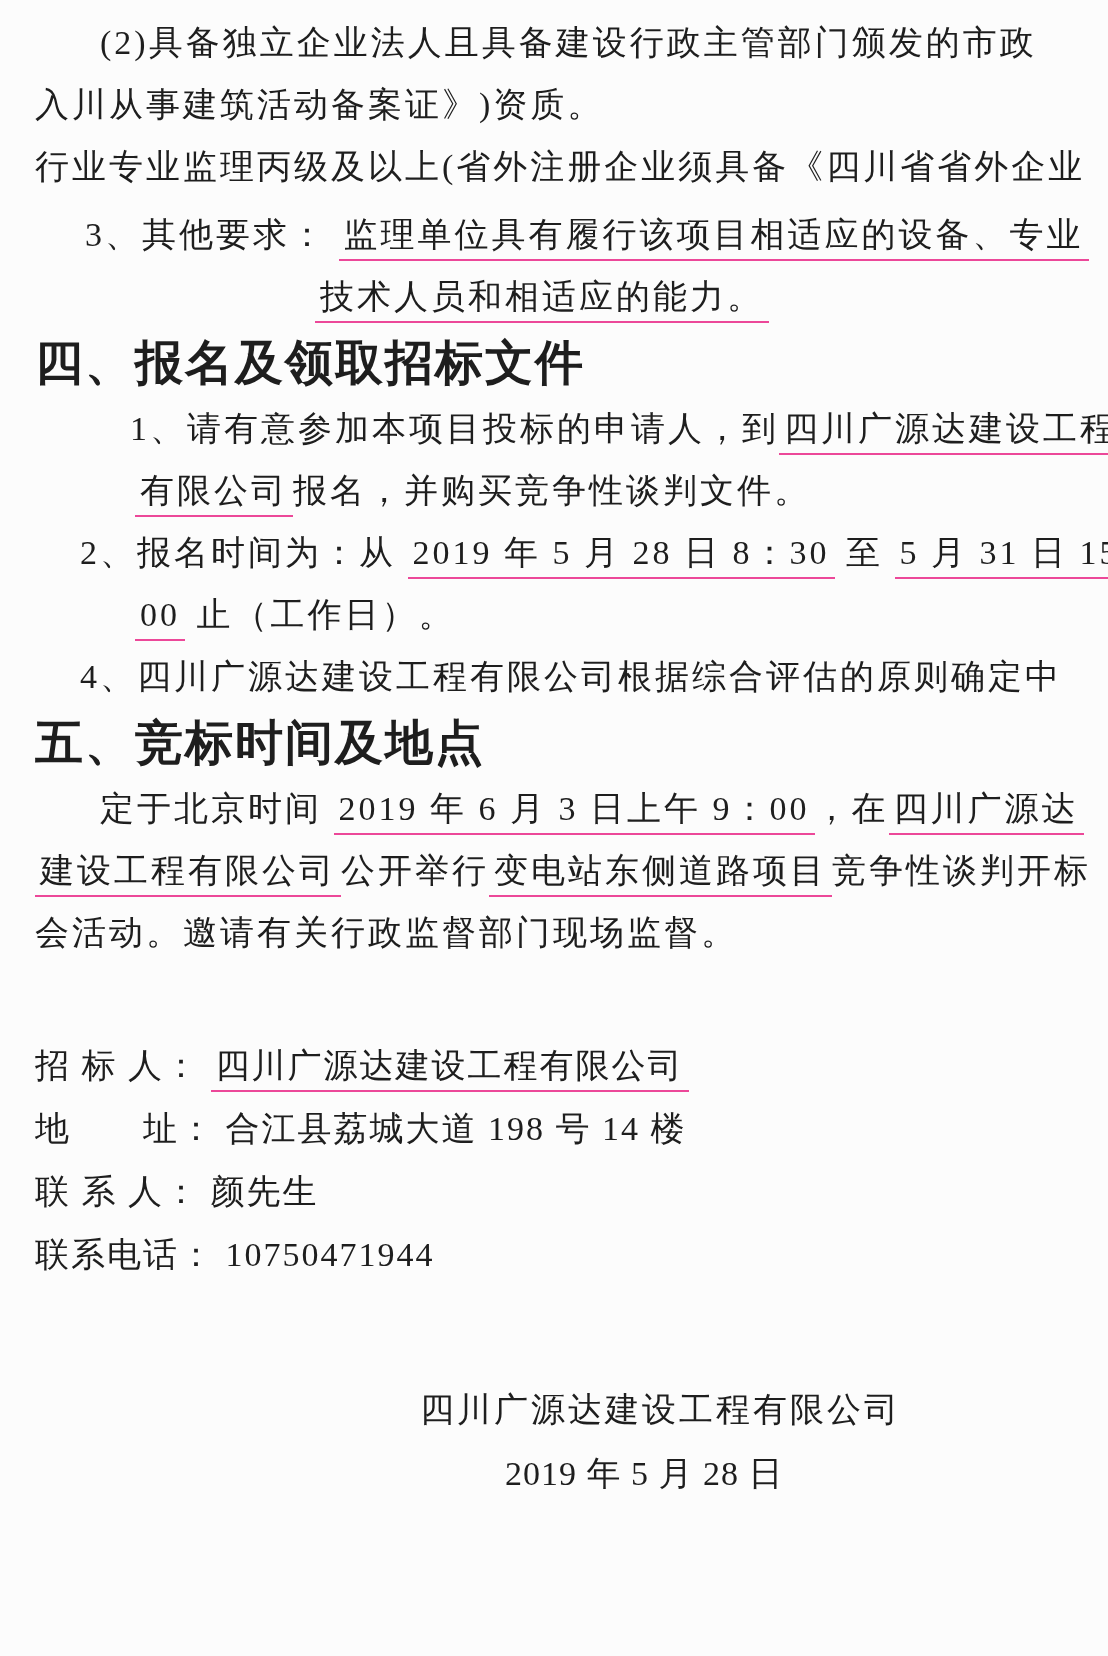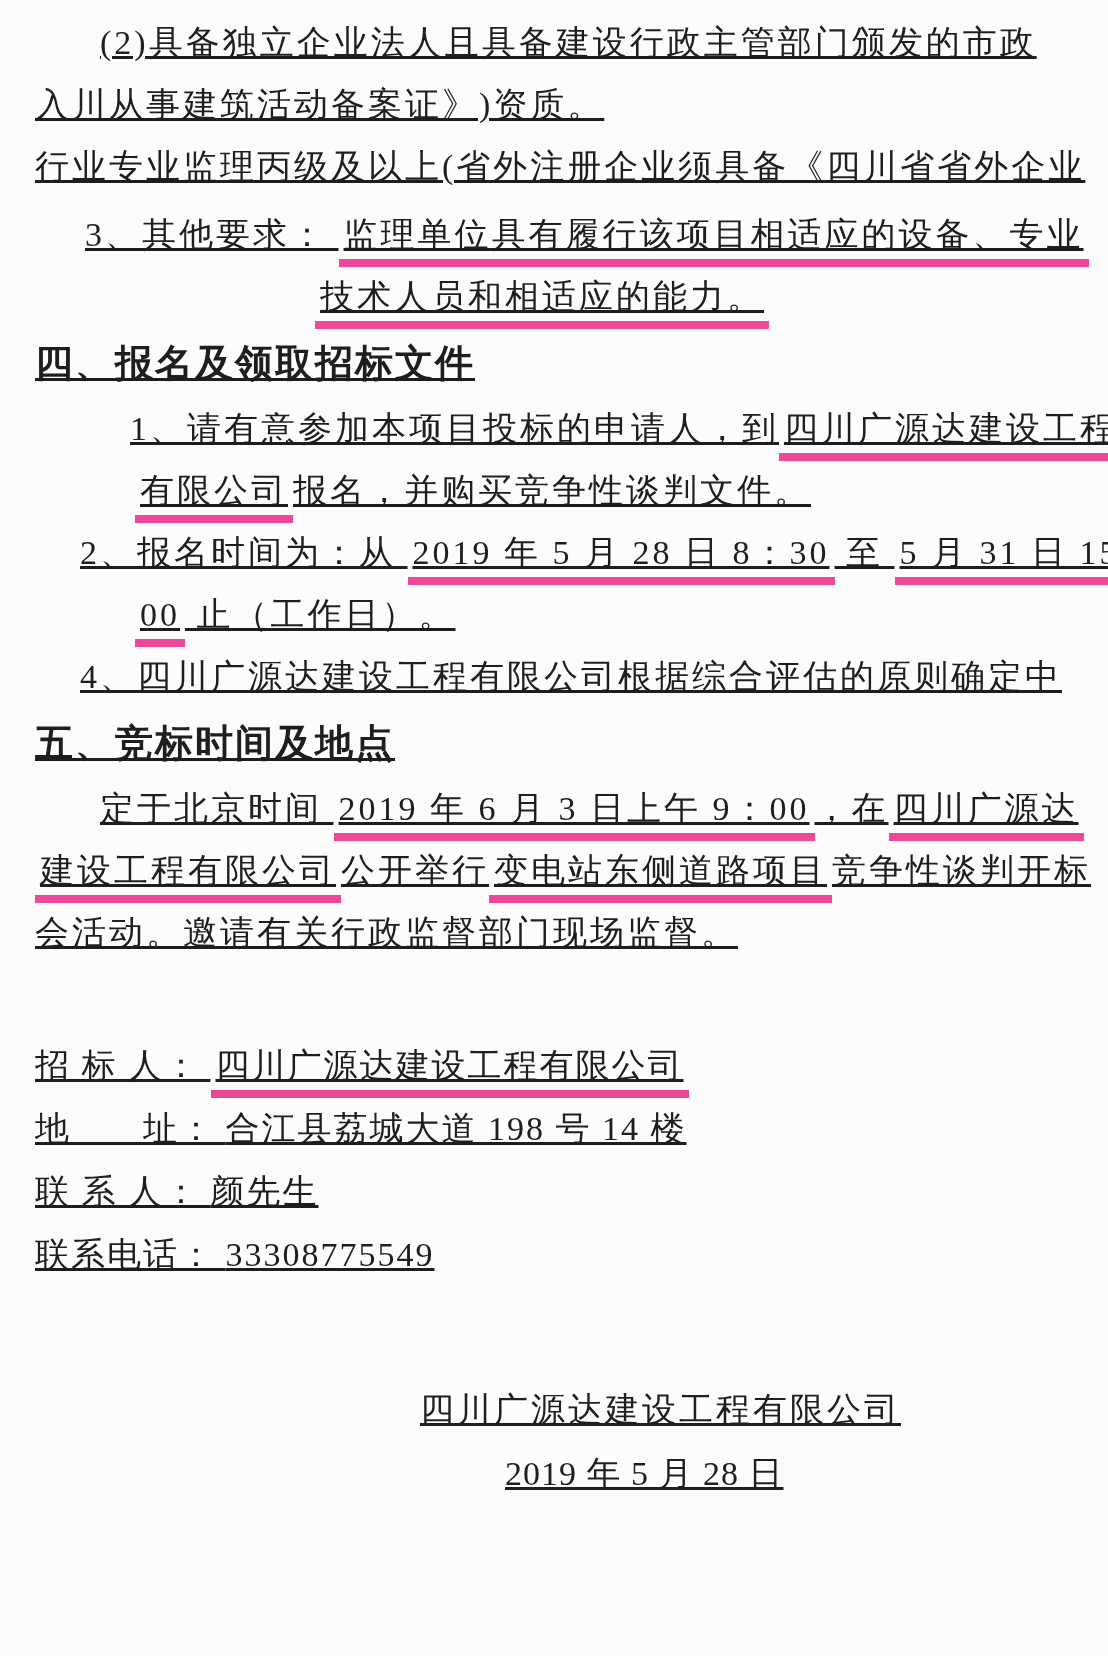--- a/index.html
+++ b/index.html
@@ -10,38 +10,37 @@
   .page{
     position:relative;
     width:1108px;
     height:1656px;
     margin:0 auto;
     background:#fcfcfc;
     color:#1e1e1e;
     overflow:hidden;
     box-sizing:border-box;
     padding:12px 28px 0 35px;
-    text-decoration:underline;
   }
   .line{
     font-size:34px;
     line-height:62px;
     letter-spacing:3px;
     white-space:nowrap;
   }
   .heading{
     font-family:"Liberation Sans","DejaVu Sans",sans-serif;
     font-weight:700;
-    font-size:38px;
+    font-size:48px;
     line-height:70px;
     letter-spacing:2px;
     white-space:nowrap;
   }
   .u{
-    border-bottom:8px solid #ec4899;
+    border-bottom:2px solid #ec4899;
     padding:0 5px 6px 5px;
   }
   
   .ind-para   {padding-left:65px;}   
   .ind-item   {padding-left:45px;}   
   .ind-item3  {padding-left:50px;}   
   .ind-item1  {padding-left:95px;}   
   .ind-cont   {padding-left:100px;}  
   .ind-cont2  {padding-left:280px;}  
   .mt-sm{margin-top:6px;}
@@ -94,21 +93,21 @@
   <div class="heading">五、竞标时间及地点</div>
 
   <div class="line ind-para"><span>定于北京时间 </span><span class="u">2019 年 6 月 3 日上午 9：00</span><span>，在</span><span class="u">四川广源达</span></div>
   <div class="line"><span class="u">建设工程有限公司</span><span>公开举行</span><span class="u">变电站东侧道路项目</span><span>竞争性谈判开标</span></div>
   <div class="line"><span>会活动。邀请有关行政监督部门现场监督。</span></div>
 
   <div class="contact-block">
     <div class="contact-row"><span>招 标 人： </span><span class="u">四川广源达建设工程有限公司</span></div>
     <div class="contact-row"><span>地　　址： </span><span>合江县荔城大道 198 号 14 楼</span></div>
     <div class="contact-row"><span>联 系 人： </span><span>颜先生</span></div>
-    <div class="contact-row"><span>联系电话： </span><span>33308775549</span></div>
+    <div class="contact-row"><span>联系电话： </span><span>10750471944</span></div>
   </div>
 
   <div class="sig-block">
     <div class="sig-company">四川广源达建设工程有限公司</div>
     <div class="sig-date">2019 年 5 月 28 日</div>
   </div>
 
 </div>
 
 </body></html>

